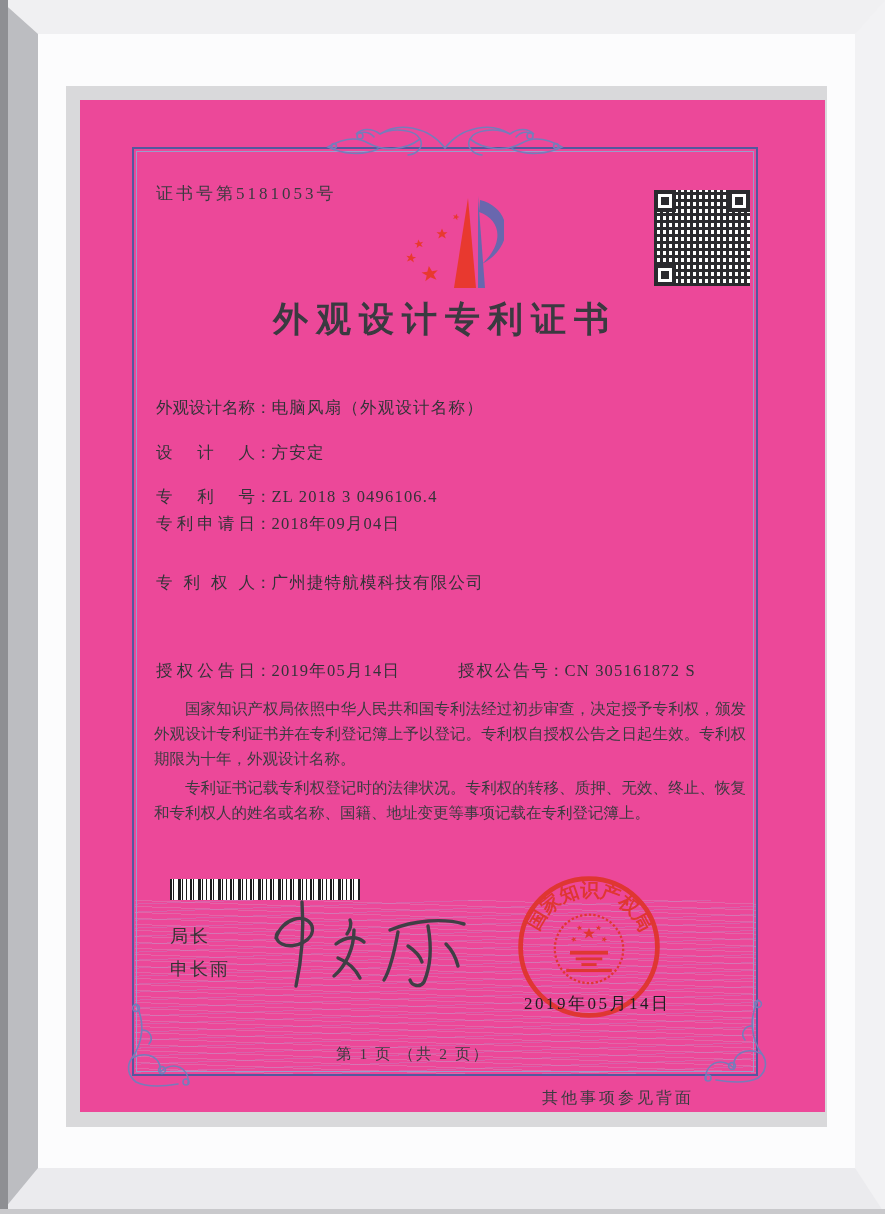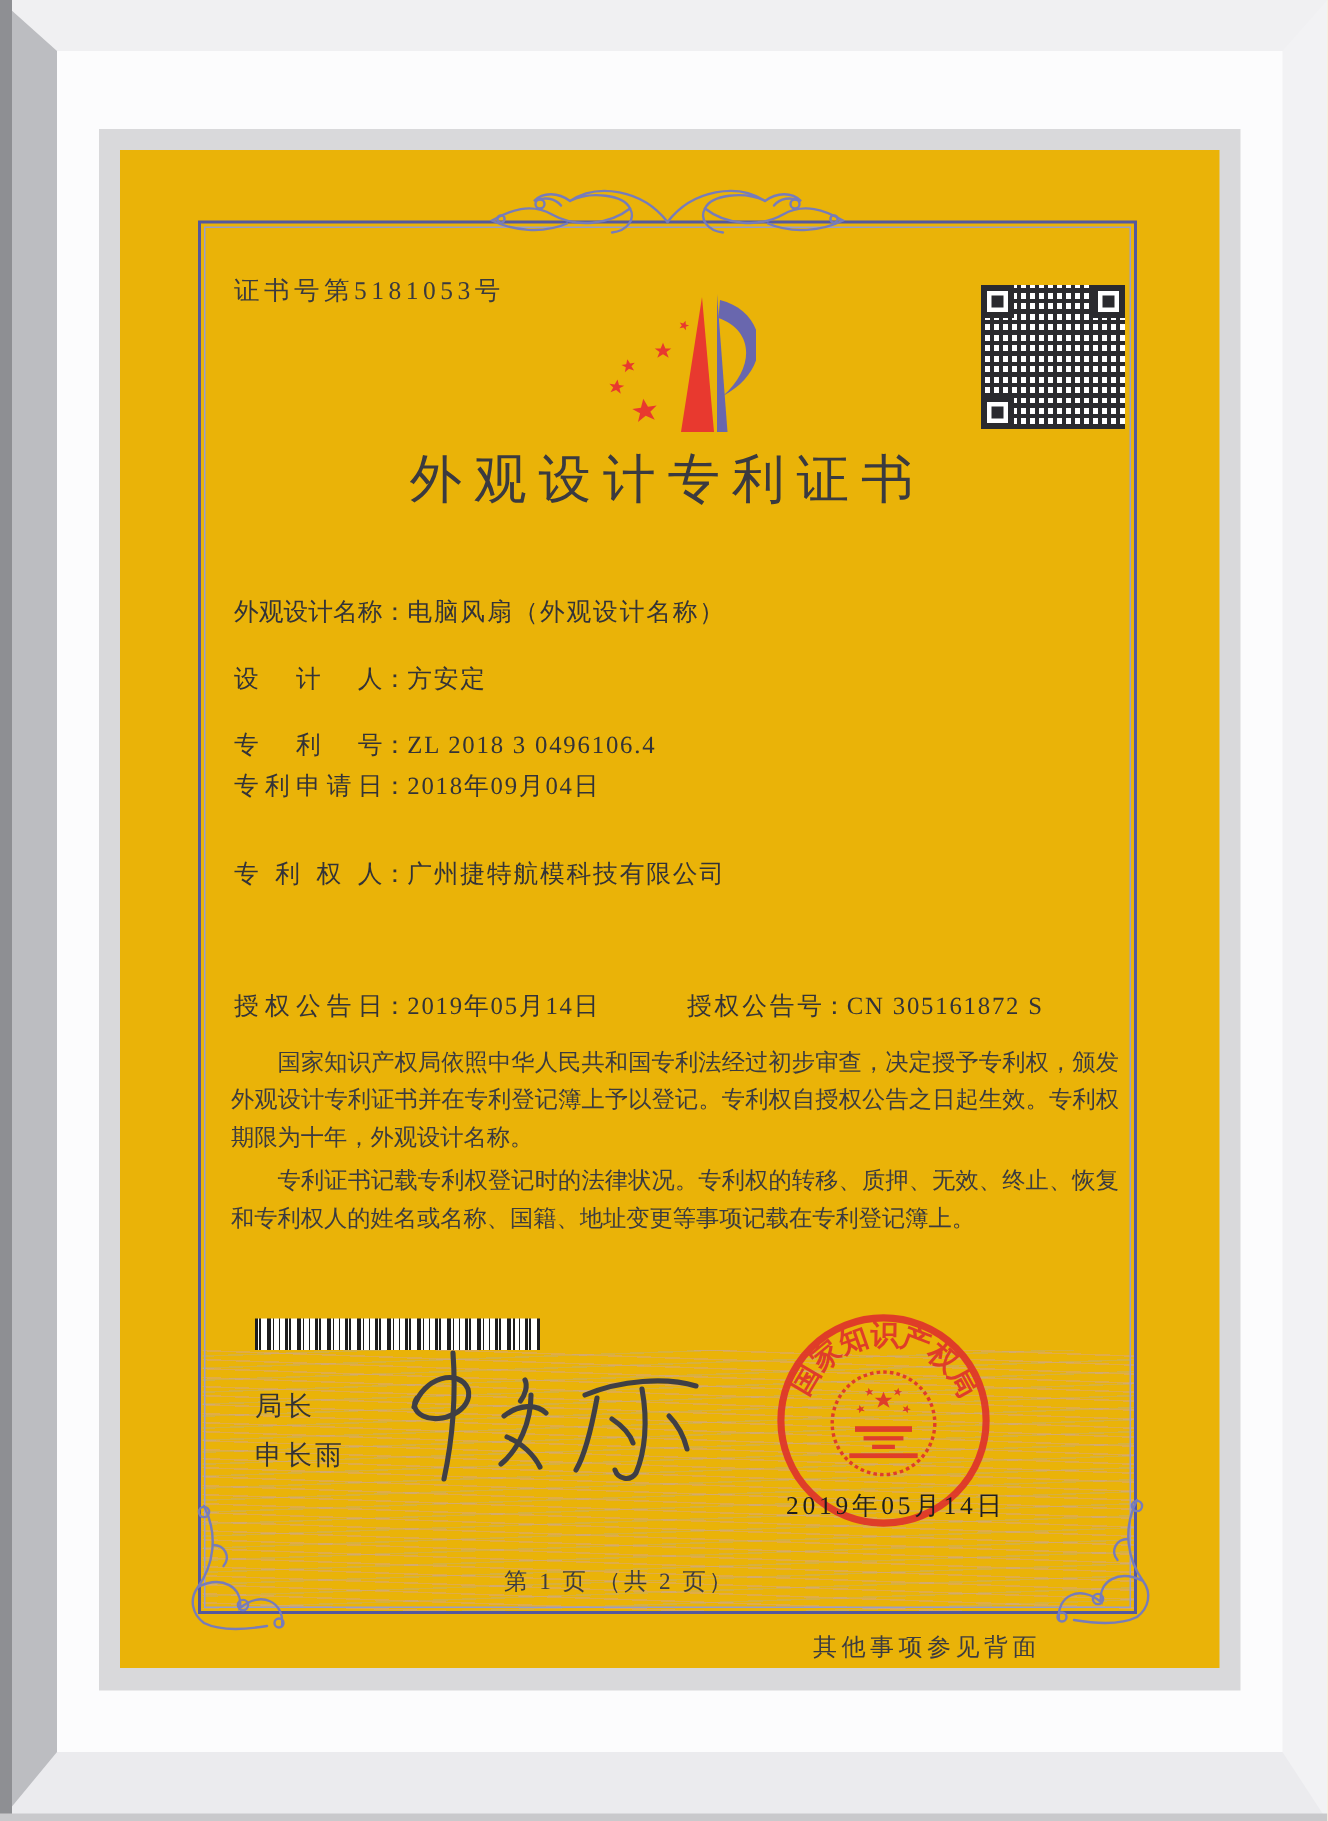--- a/index.html
+++ b/index.html
@@ -7,21 +7,21 @@
          font-family:"Liberation Serif","DejaVu Serif",serif;background:#fbfbfc;}
 
   
   .frame-molding{position:absolute;inset:0;box-sizing:border-box;
     border-left:38px solid #bcbdc1;border-top:34px solid #f0f0f2;
     border-right:30px solid #f2f2f4;border-bottom:46px solid #ebebee;
     background:#fcfcfd;}
   .frame-edge-left{position:absolute;left:0;top:0;bottom:0;width:8px;background:#8e8f93;}
   .frame-edge-bottom{position:absolute;left:0;bottom:0;right:0;height:5px;background:#c9c9cc;}
   .mat-band{position:absolute;left:66px;top:86px;width:761px;height:1041px;background:#d9d9db;}
-  .paper{position:absolute;left:80px;top:100px;width:733px;height:1012px;background:#eab308;}
+  .paper{position:absolute;left:80px;top:100px;width:733px;height:1012px;background:#ec4899;padding-left:12px;}
 
   
   .waves{position:absolute;left:55px;top:800px;width:622px;height:174px;
     background:
       repeating-linear-gradient(2deg,  rgba(0,0,0,0) 0 5px, rgba(206,160,196,.34) 5px 6px),
       repeating-linear-gradient(-2deg, rgba(0,0,0,0) 0 7px, rgba(160,170,221,.26) 7px 8px);}
 
   
   .cert-border{position:absolute;left:52px;top:47px;width:626px;height:929px;
     box-sizing:border-box;border:2px solid #54589e;}
@@ -34,38 +34,38 @@
   .logo{position:absolute;left:312px;top:92px;width:112px;height:104px;}
   .qr{position:absolute;left:574px;top:90px;width:96px;height:96px;
       background:
         repeating-linear-gradient(0deg,#2a2a2e 0 3px,rgba(255,255,255,0) 3px 7px),
         repeating-linear-gradient(90deg,#2a2a2e 0 3px,#ffffff 3px 6px);}
   .qr .finder{position:absolute;width:22px;height:22px;background:#fff;border:4px solid #2a2a2e;box-sizing:border-box;}
   .qr .finder i{position:absolute;inset:3px;background:#2a2a2e;display:block;}
   .qr .f-tl{left:0;top:0;}.qr .f-tr{right:0;top:0;}.qr .f-bl{left:0;bottom:0;}
 
   .title{position:absolute;left:52px;top:196px;width:626px;margin:0;text-align:center;
-    font-size:35px;font-weight:400;letter-spacing:8px;color:#3a3a40;}
+    font-size:35px;font-weight:700;letter-spacing:8px;color:#3a3a40;}
 
   .field{position:absolute;left:76px;width:600px;font-size:16.5px;color:#333338;white-space:nowrap;}
   .flabel{display:inline-block;width:99px;text-align:justify;text-align-last:justify;}
   .fvalue{letter-spacing:1.2px;}
   .fpair2{position:absolute;left:302px;top:0;}
 
   .paras{position:absolute;left:74px;top:596px;width:592px;font-size:15.5px;
     line-height:25px;color:#3b3b40;}
   .paras p{margin:0 0 4px 0;text-indent:2em;text-align:justify;}
 
   .barcode{position:absolute;left:90px;top:779px;width:190px;height:21px;
     background:repeating-linear-gradient(90deg,
       #1c1c1e 0 2px,#fff 2px 3px,#1c1c1e 3px 4px,#fff 4px 8px,
       #1c1c1e 8px 11px,#fff 11px 12px,#1c1c1e 12px 13px,#fff 13px 16px,
       #1c1c1e 16px 17px,#fff 17px 20px);}
 
-  .signer{position:absolute;left:90px;top:821px;font-family:Liberation Sans, sans-serif;
+  .signer{position:absolute;left:90px;top:821px;font-family:Liberation Mono, monospace;
     font-size:18px;color:#333;line-height:33px;letter-spacing:2px;}
   .signature{position:absolute;left:182px;top:796px;width:214px;height:98px;}
 
   .seal{position:absolute;left:433px;top:771px;width:152px;height:152px;opacity:.93;}
   .seal-date{position:absolute;left:444px;top:892px;width:240px;font-size:17px;
     letter-spacing:2.5px;color:#1d1d1f;z-index:5;}
 
   .page-info{position:absolute;left:52px;top:944px;width:562px;text-align:center;
     font-size:15.5px;color:#3b3b40;letter-spacing:2px;}
   .back-note{position:absolute;left:52px;top:988px;width:562px;text-align:right;

